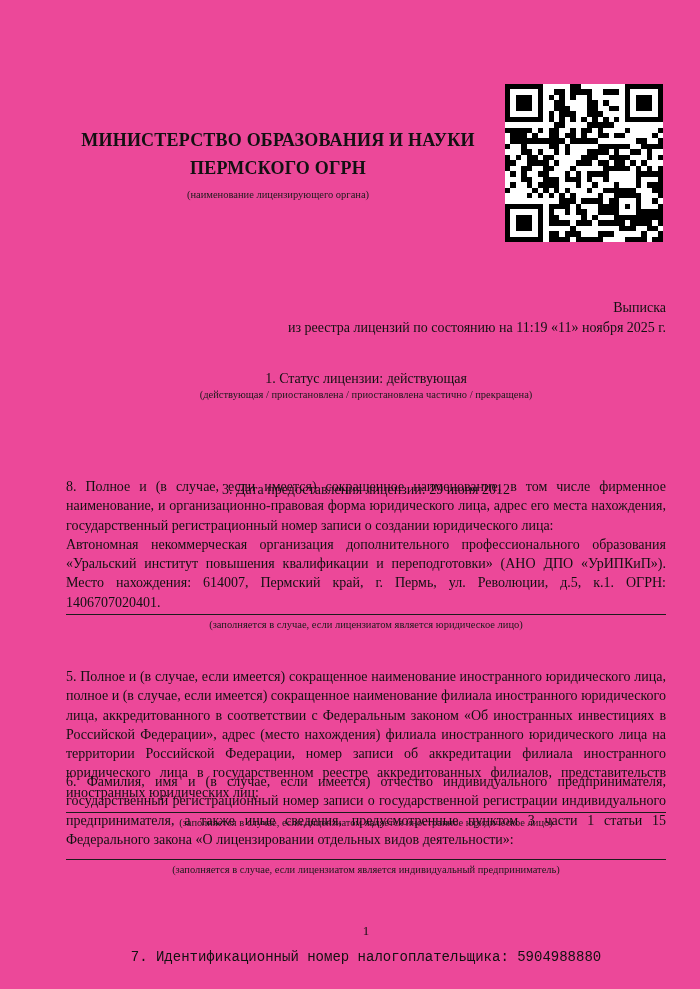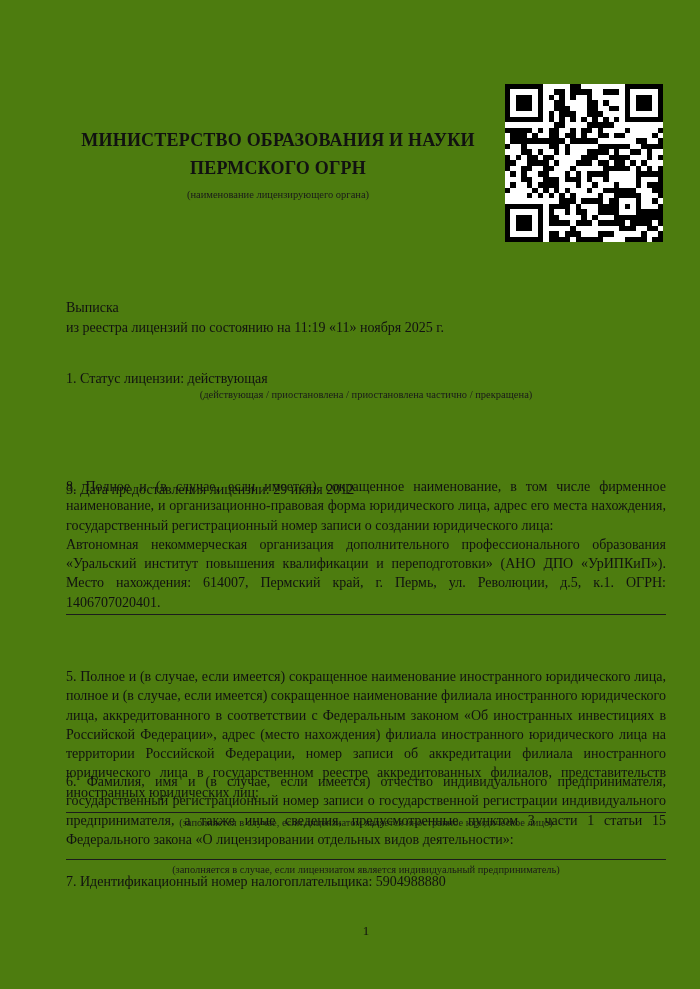--- a/index.html
+++ b/index.html
@@ -1,20 +1,20 @@
 <!DOCTYPE html>
 <html lang="ru"><head>
 <meta charset="utf-8">
 <style>
   html,body{margin:0;padding:0;background:#888;}
   .page{
     position:relative;
     width:700px;height:989px;
     margin:0 auto;
-    background:#4d7c0f;
+    background:#ec4899;
     font-family:"Liberation Serif","DejaVu Serif",serif;
     color:#111;
     overflow:hidden;
   }
   .abs{position:absolute;}
   .header-block{
     left:66px;top:126px;width:424px;
     text-align:center;
   }
   .ministry-line{
@@ -30,28 +30,28 @@
     text-align:center;
     color:#1a1a1a;
   }
   .header-block .small-caption{margin-top:6px;}
   .qr{
     left:505px;top:84px;width:158px;height:158px;
     shape-rendering:crispEdges;
   }
   .doc-title{
     left:66px;top:298px;width:600px;
-    text-align:left;
+    text-align:right;
     font-size:14px;line-height:20px;
   }
   .body-text{
     font-size:14px;
     line-height:19.3px;
   }
-  .item-line{left:66px;width:600px;}
+  .item-line{left:66px;width:600px;text-align:center;}
   .block{left:66px;width:600px;}
   .just{text-align:justify;margin:0;}
   .rule{
     border-top:1.5px solid #1c1c1c;
     height:0;margin-top:2px;
   }
   .block .small-caption{margin-top:3px;}
   .spacer8{height:8px;}
   .page-num{
     left:66px;top:923px;width:600px;
@@ -511,33 +511,34 @@
   <div class="abs item-line body-text" style="top:369px;">1. Статус лицензии: действующая</div>
   <div class="abs item-line small-caption" style="top:388px;">(действующая / приостановлена / приостановлена частично / прекращена)</div>
 
 
   <div class="abs item-line body-text" style="top:480px;">3. Дата предоставления лицензии: 29 июня 2012</div>
 
   <div class="abs block body-text" style="top:477px;">
     <p class="just">8. Полное и (в случае, если имеется) сокращенное наименование, в том числе фирменное наименование, и организационно-правовая форма юридического лица, адрес его места нахождения, государственный регистрационный номер записи о создании юридического лица:</p>
     <p class="just">Автономная некоммерческая организация дополнительного профессионального образования «Уральский институт повышения квалификации и переподготовки» (АНО ДПО «УрИПКиП»). Место нахождения: 614007, Пермский край, г. Пермь, ул. Революции, д.5, к.1. ОГРН: 1406707020401.</p>
     <div class="rule"></div>
+    <div class="small-caption">(заполняется в случае, если лицензиатом является юридическое лицо)</div>
   </div>
 
   <div class="abs block body-text" style="top:621px;margin-top:46px;">
     <p class="just">5. Полное и (в случае, если имеется) сокращенное наименование иностранного юридического лица, полное и (в случае, если имеется) сокращенное наименование филиала иностранного юридического лица, аккредитованного в соответствии с Федеральным законом «Об иностранных инвестициях в Российской Федерации», адрес (место нахождения) филиала иностранного юридического лица на территории Российской Федерации, номер записи об аккредитации филиала иностранного юридического лица в государственном реестре аккредитованных филиалов, представительств иностранных юридических лиц:</p>
     <div class="spacer8"></div>
     <div class="rule"></div>
     <div class="small-caption">(заполняется в случае, если лицензиатом является иностранное юридическое лицо)</div>
   </div>
 
   <div class="abs block body-text" style="top:772px;">
     <p class="just">6. Фамилия, имя и (в случае, если имеется) отчество индивидуального предпринимателя, государственный регистрационный номер записи о государственной регистрации индивидуального предпринимателя, а также иные сведения, предусмотренные пунктом 3 части 1 статьи 15 Федерального закона «О лицензировании отдельных видов деятельности»:</p>
     <div class="spacer8"></div>
     <div class="rule"></div>
     <div class="small-caption">(заполняется в случае, если лицензиатом является индивидуальный предприниматель)</div>
   </div>
 
-  <div class="abs item-line body-text" style="top:872px;">7. Идентификационный номер налогоплательщика: 5904988880</div>
+  <div class="abs item-line body-text" style="top:948px;font-family:Liberation Mono, monospace;">7. Идентификационный номер налогоплательщика: 5904988880</div>
 
   <div class="abs page-num">1</div>
 
 </div>
 
 </body></html>

